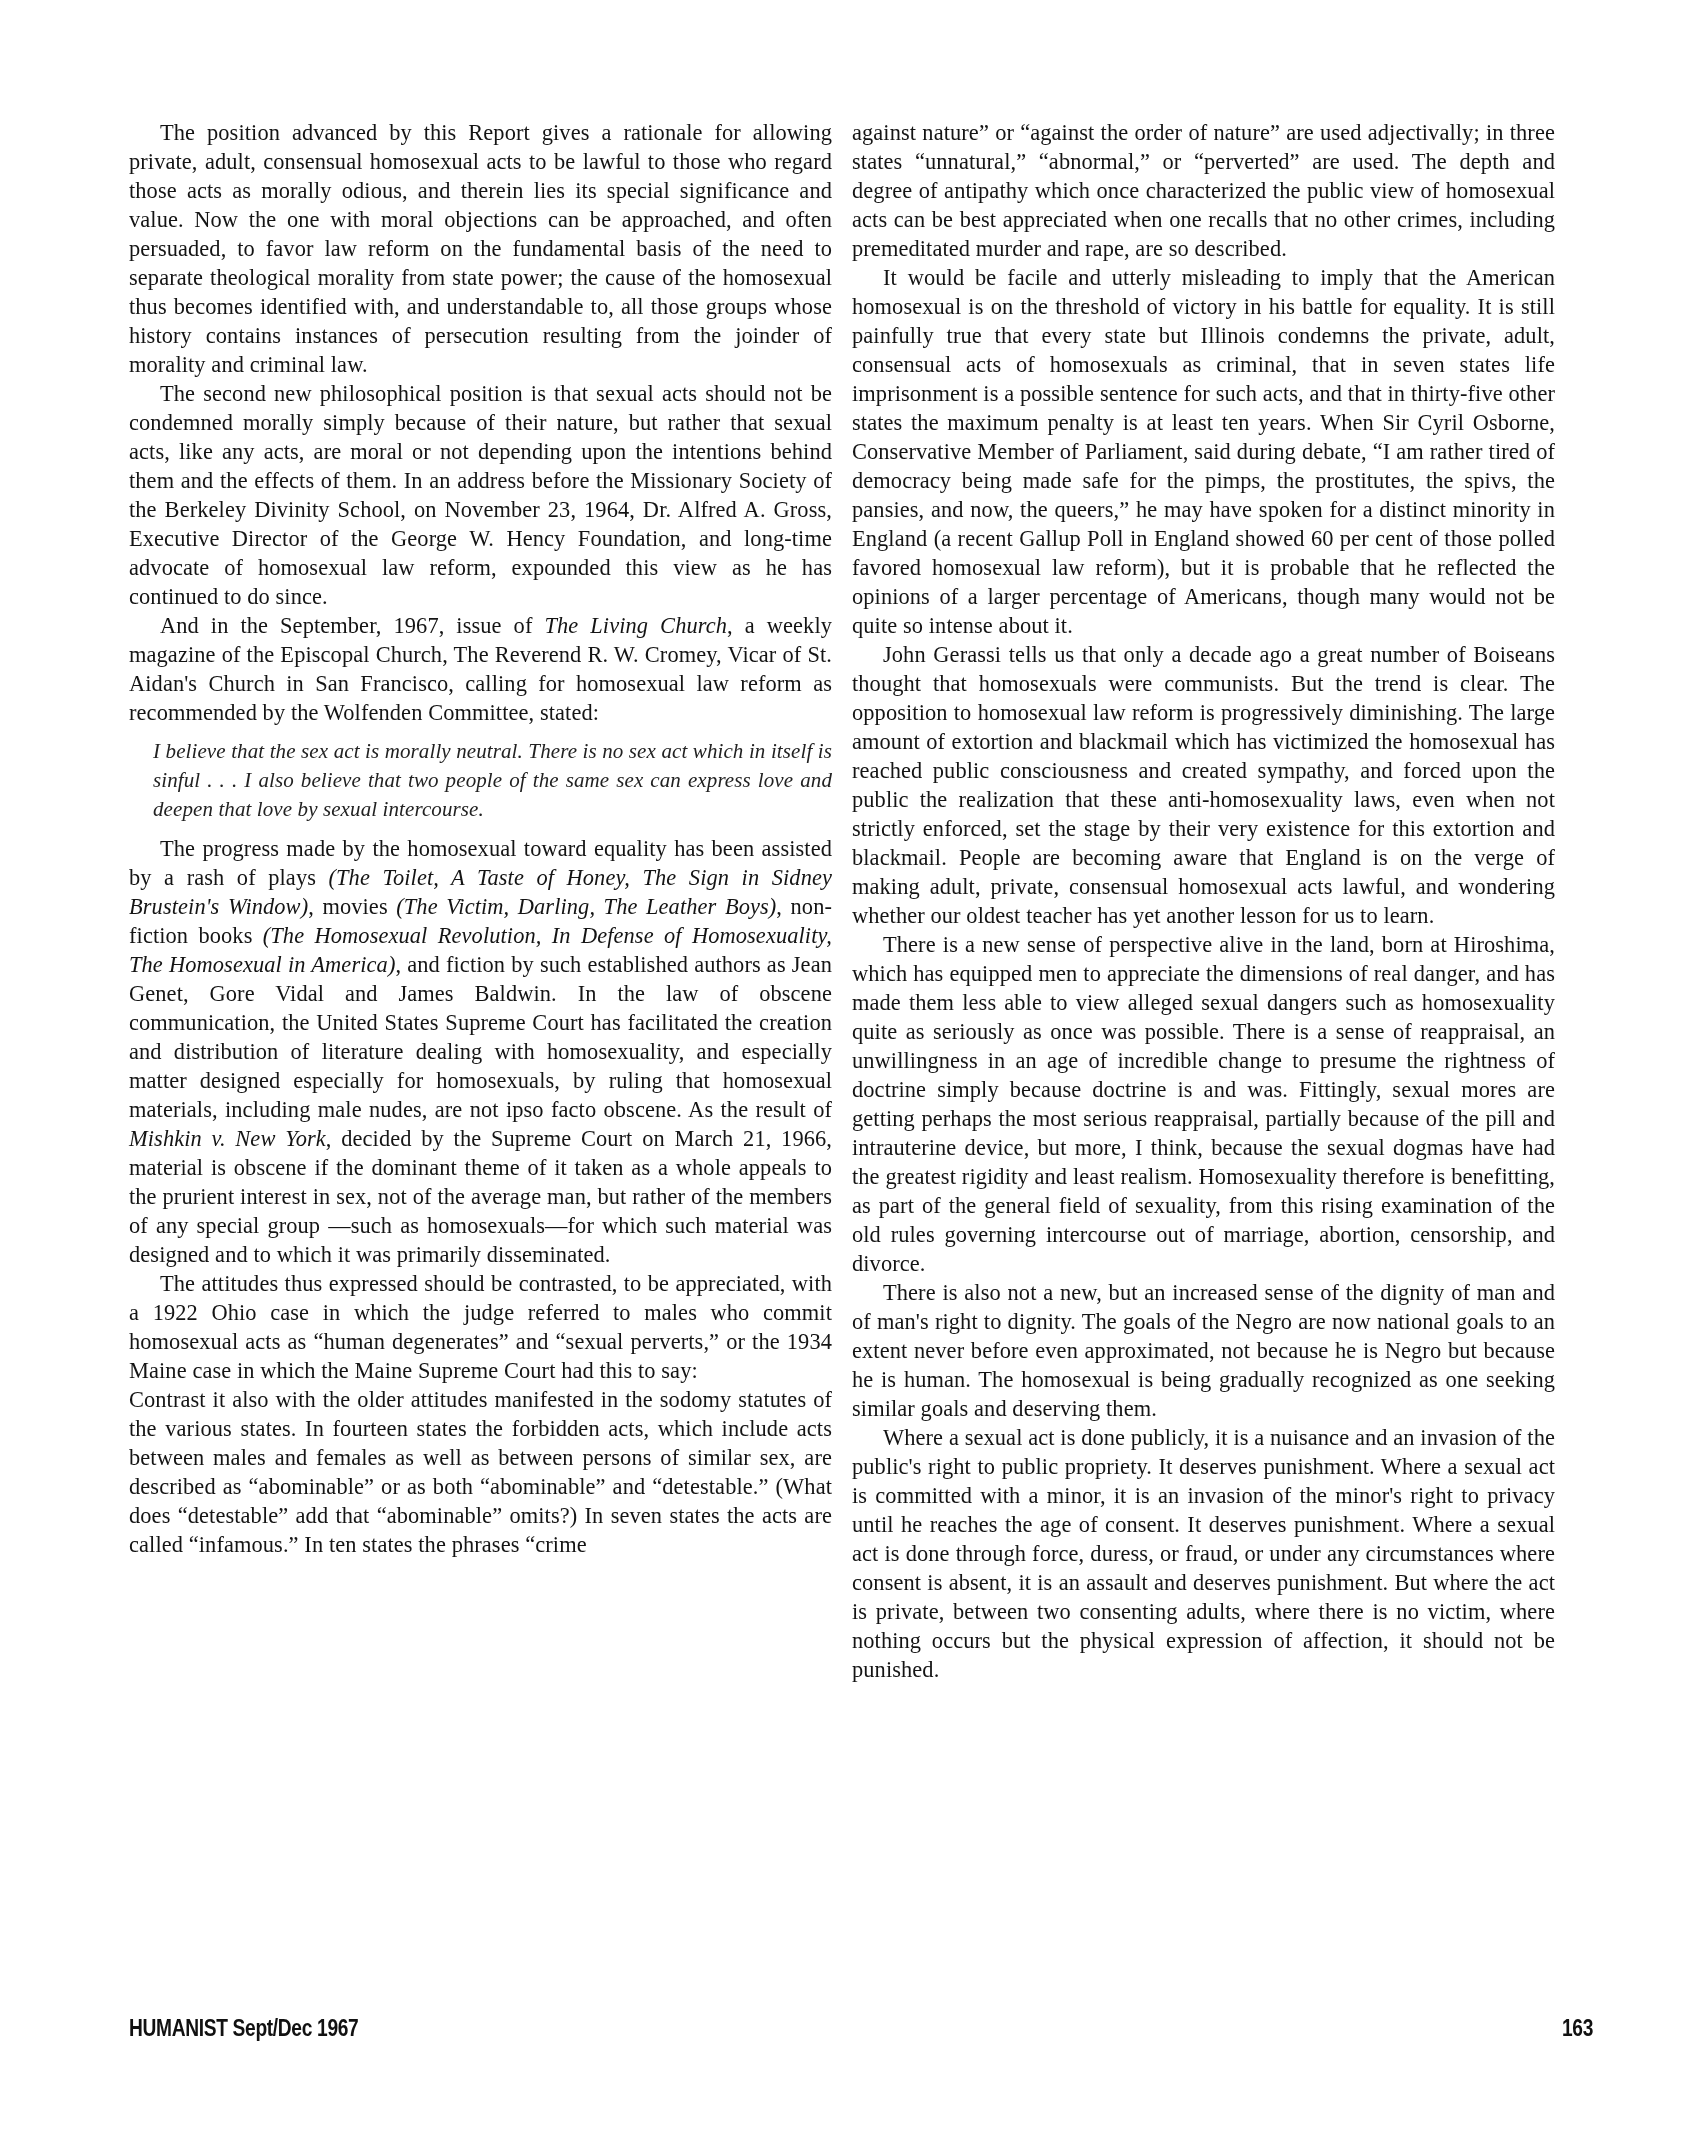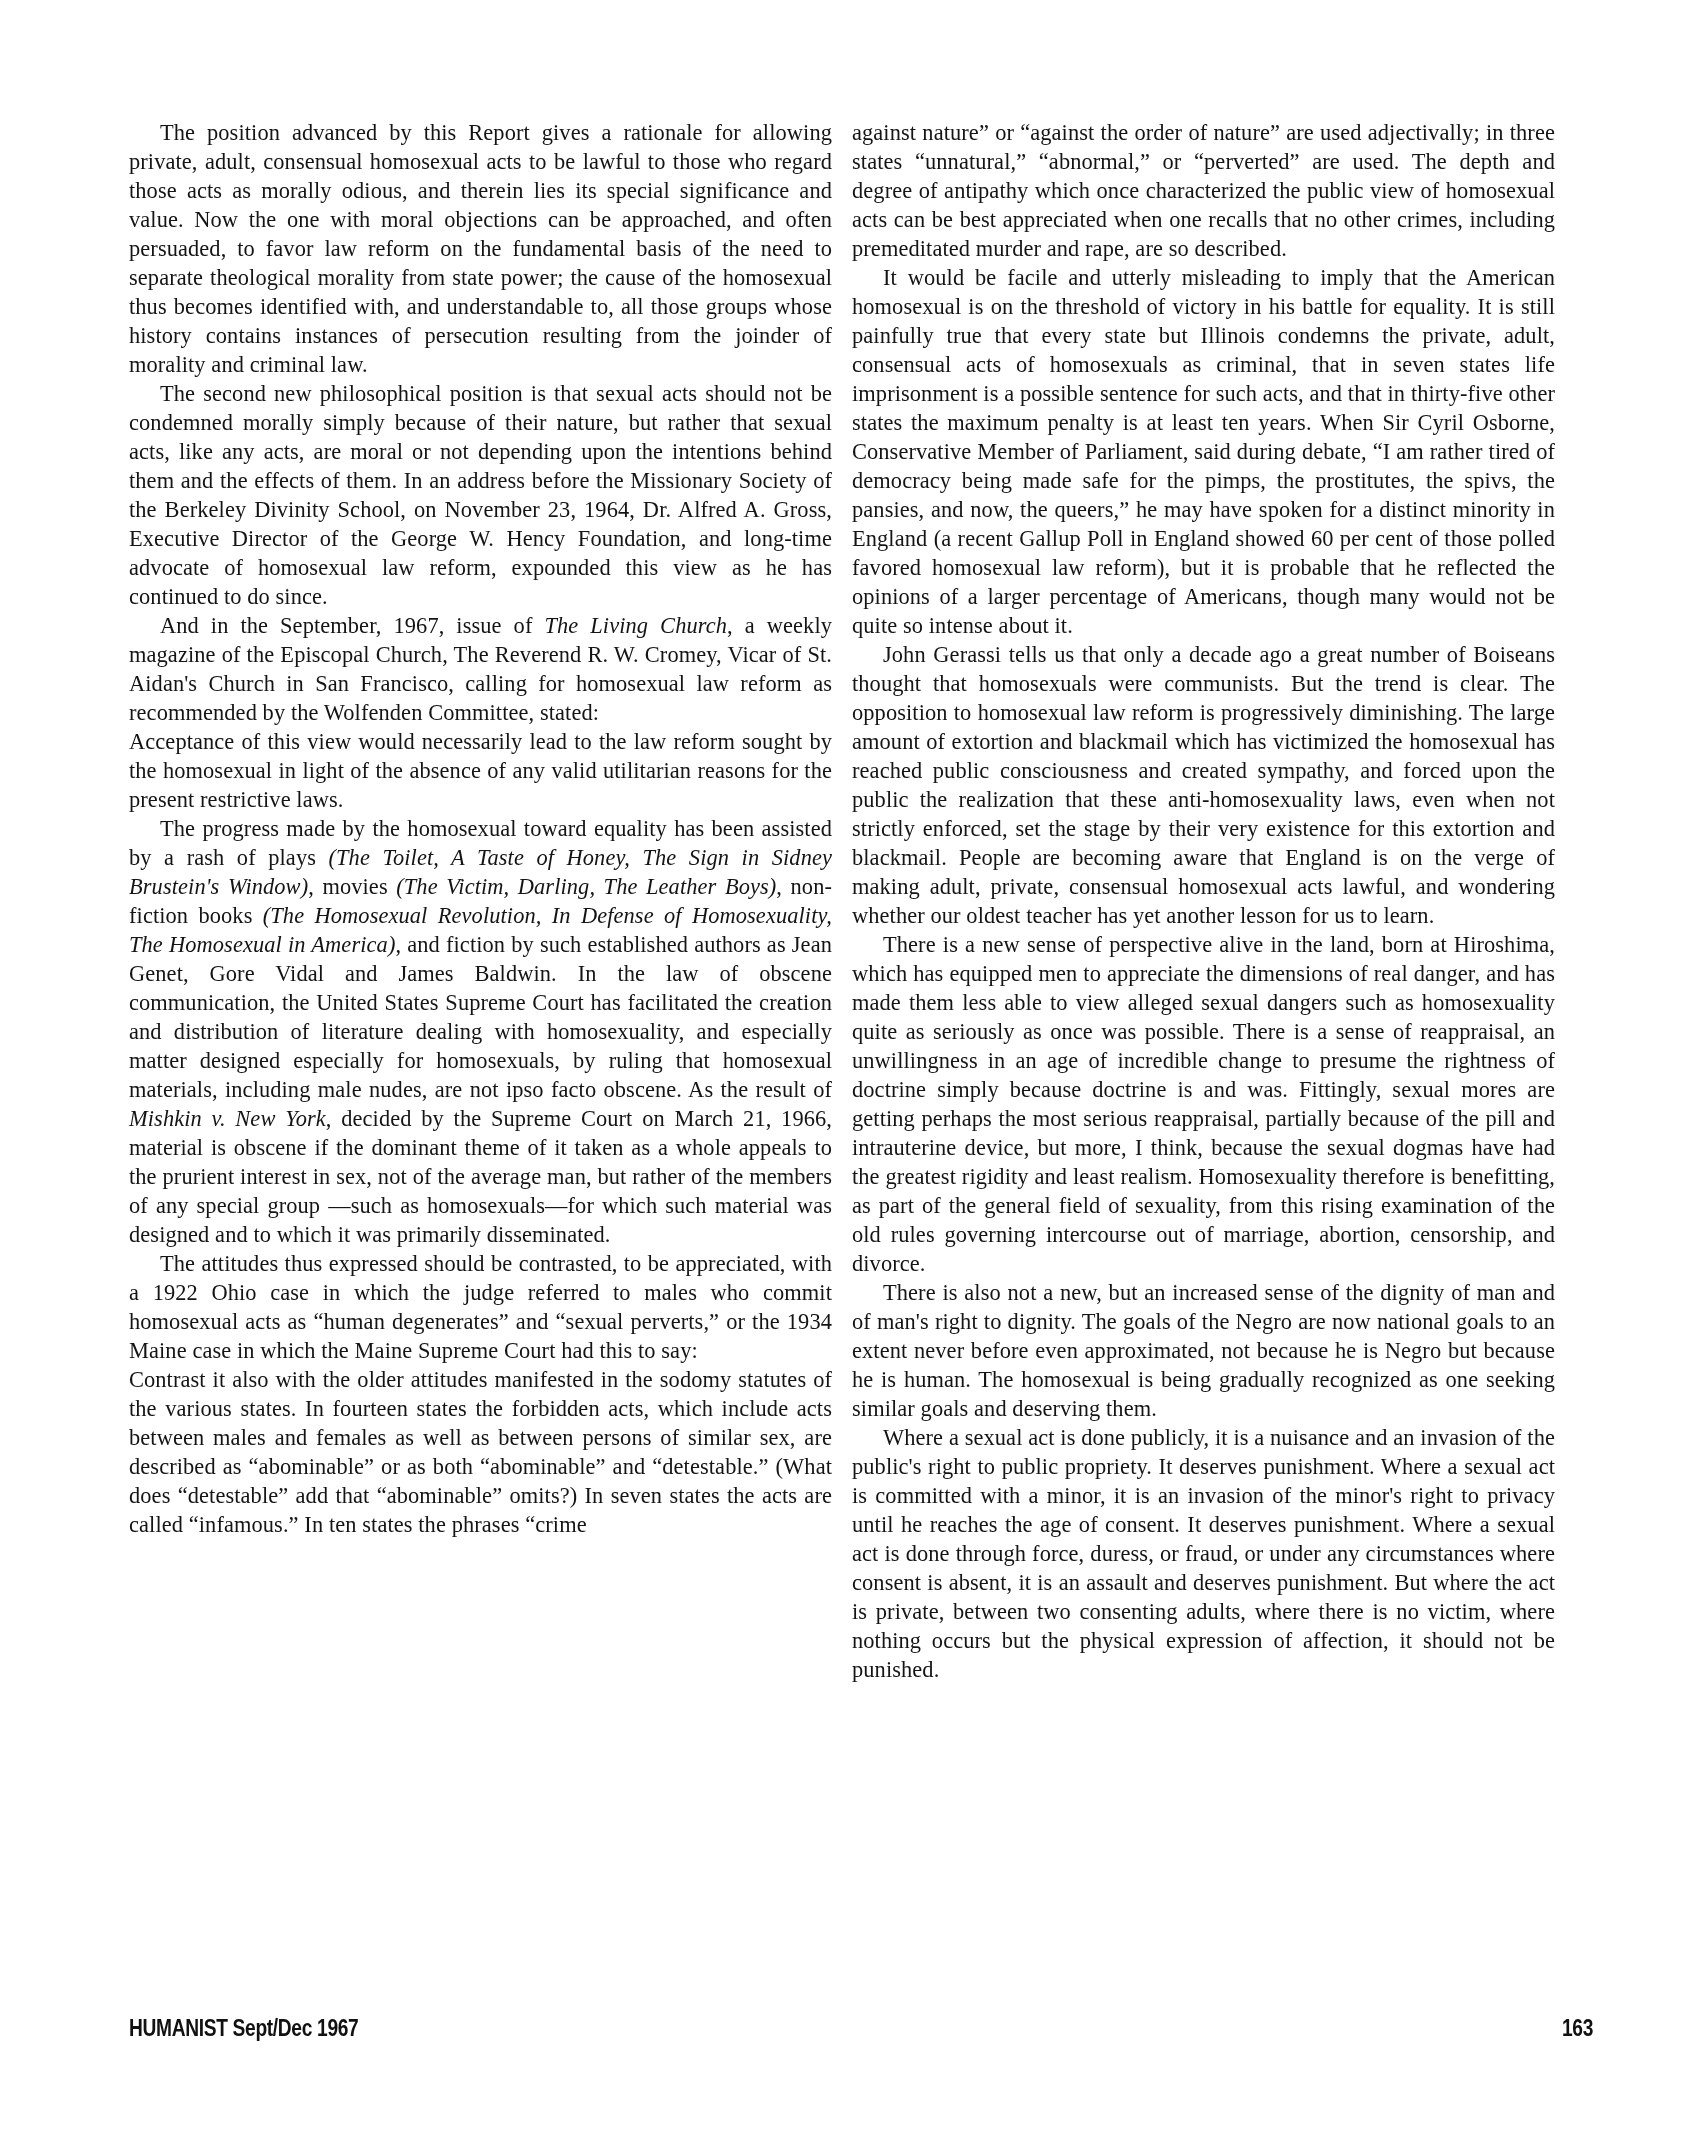--- a/index.html
+++ b/index.html
@@ -32,21 +32,21 @@
 </style>
 </head>
 <body>
 
 <div class="page">
 
   <div class="col col-left">
     <p>The position advanced by this Report gives a rationale for allowing private, adult, consensual homosexual acts to be law­ful to those who regard those acts as morally odious, and therein lies its special significance and value. Now the one with moral objections can be approached, and often persuaded, to favor law reform on the fundamental basis of the need to separate theological morality from state power; the cause of the homo­sexual thus becomes identified with, and understandable to, all those groups whose history contains instances of persecution resulting from the joinder of morality and criminal law.</p>
     <p>The second new philosophical position is that sexual acts should not be condemned morally simply because of their nature, but rather that sexual acts, like any acts, are moral or not depending upon the intentions behind them and the effects of them. In an address before the Missionary Society of the Berkeley Divinity School, on November 23, 1964, Dr. Alfred A. Gross, Executive Director of the George W. Hency Foun­dation, and long-time advocate of homosexual law reform, expounded this view as he has continued to do since.</p>
     <p><span>And in the September, 1967, issue of </span><em>The Living Church</em><span>, a weekly magazine of the Episcopal Church, The Reverend R. W. Cromey, Vicar of St. Aidan's Church in San Francisco, calling for homosexual law reform as recommended by the Wolfenden Committee, stated:</span></p>
-    <p class="noindent">Acceptance of this view would necessarily lead to the law re­form sought by the homosexual in light of the absence of any valid utilitarian reasons for the present restrictive laws.</p>
+    <p class="quote">I believe that the sex act is morally neutral. There is no sex act which in itself is sinful . . . I also believe that two people of the same sex can express love and deepen that love by sexual inter­course.</p>
     <p><span>The progress made by the homosexual toward equality has been assisted by a rash of plays </span><em>(The Toilet, A Taste of Honey, The Sign in Sidney Brustein's Window)</em><span>, movies </span><em>(The Victim, Darling, The Leather Boys)</em><span>, non-fiction books </span><em>(The Homosex­ual Revolution, In Defense of Homosexuality, The Homosexual in America)</em><span>, and fiction by such established authors as Jean Genet, Gore Vidal and James Baldwin. In the law of obscene communication, the United States Supreme Court has facili­tated the creation and distribution of literature dealing with homosexuality, and especially matter designed especially for homosexuals, by ruling that homosexual materials, including male nudes, are not ipso facto obscene. As the result of </span><em>Mishkin v. New York</em><span>, decided by the Supreme Court on March 21, 1966, material is obscene if the dominant theme of it taken as a whole appeals to the prurient interest in sex, not of the average man, but rather of the members of any special group —such as homosexuals—for which such material was designed and to which it was primarily disseminated.</span></p>
     <p>The attitudes thus expressed should be contrasted, to be appreciated, with a 1922 Ohio case in which the judge referred to males who commit homosexual acts as “human degenerates” and “sexual perverts,” or the 1934 Maine case in which the Maine Supreme Court had this to say:</p>
     <p class="noindent">Contrast it also with the older attitudes manifested in the sodomy statutes of the various states. In fourteen states the forbidden acts, which include acts between males and females as well as between persons of similar sex, are described as “abominable” or as both “abominable” and “detestable.” (What does “detestable” add that “abominable” omits?) In seven states the acts are called “infamous.” In ten states the phrases “crime</p>
   </div>
 
   <div class="col col-right">
     <p class="noindent">against nature” or “against the order of nature” are used ad­jectivally; in three states “unnatural,” “abnormal,” or “per­verted” are used. The depth and degree of antipathy which once characterized the public view of homosexual acts can be best appreciated when one recalls that no other crimes, includ­ing premeditated murder and rape, are so described.</p>
     <p>It would be facile and utterly misleading to imply that the American homosexual is on the threshold of victory in his battle for equality. It is still painfully true that every state but Illinois condemns the private, adult, consensual acts of homo­sexuals as criminal, that in seven states life imprisonment is a possible sentence for such acts, and that in thirty-five other states the maximum penalty is at least ten years. When Sir Cyril Osborne, Conservative Member of Parliament, said during de­bate, “I am rather tired of democracy being made safe for the pimps, the prostitutes, the spivs, the pansies, and now, the queers,” he may have spoken for a distinct minority in England (a recent Gallup Poll in England showed 60 per cent of those polled favored homosexual law reform), but it is probable that he reflected the opinions of a larger percentage of Americans, though many would not be quite so intense about it.</p>
     <p>John Gerassi tells us that only a decade ago a great number of Boiseans thought that homosexuals were communists. But the trend is clear. The opposition to homosexual law reform is progressively diminishing. The large amount of extortion and blackmail which has victimized the homosexual has reached public consciousness and created sympathy, and forced upon the public the realization that these anti-homosexuality laws, even when not strictly enforced, set the stage by their very existence for this extortion and blackmail. People are becoming aware that England is on the verge of making adult, private, consensual homosexual acts lawful, and wondering whether our oldest teacher has yet another lesson for us to learn.</p>
     <p>There is a new sense of perspective alive in the land, born at Hiroshima, which has equipped men to appreciate the dimen­sions of real danger, and has made them less able to view alleged sexual dangers such as homosexuality quite as seriously as once was possible. There is a sense of reappraisal, an un­willingness in an age of incredible change to presume the right­ness of doctrine simply because doctrine is and was. Fittingly, sexual mores are getting perhaps the most serious reappraisal, partially because of the pill and intrauterine device, but more, I think, because the sexual dogmas have had the greatest rigidity and least realism. Homosexuality therefore is bene­fitting, as part of the general field of sexuality, from this rising examination of the old rules governing intercourse out of mar­riage, abortion, censorship, and divorce.</p>

